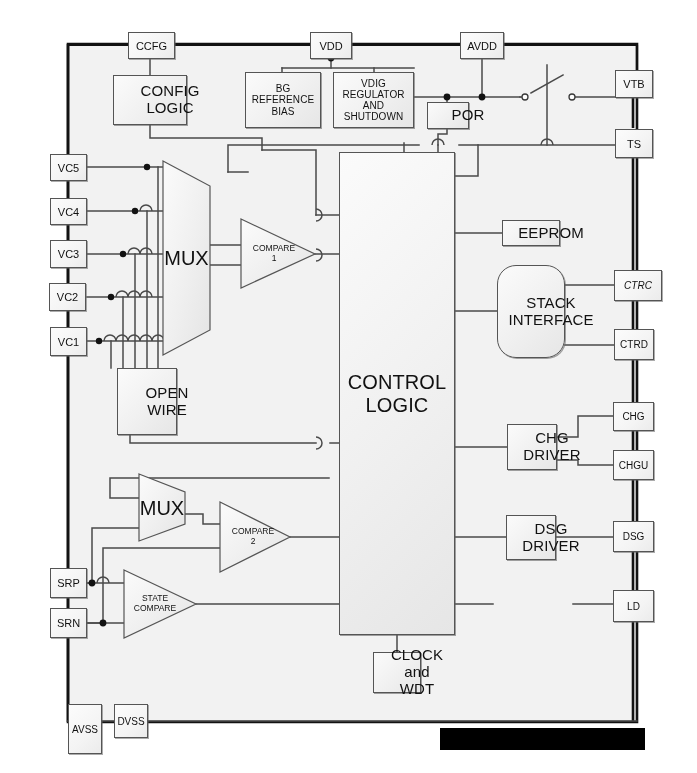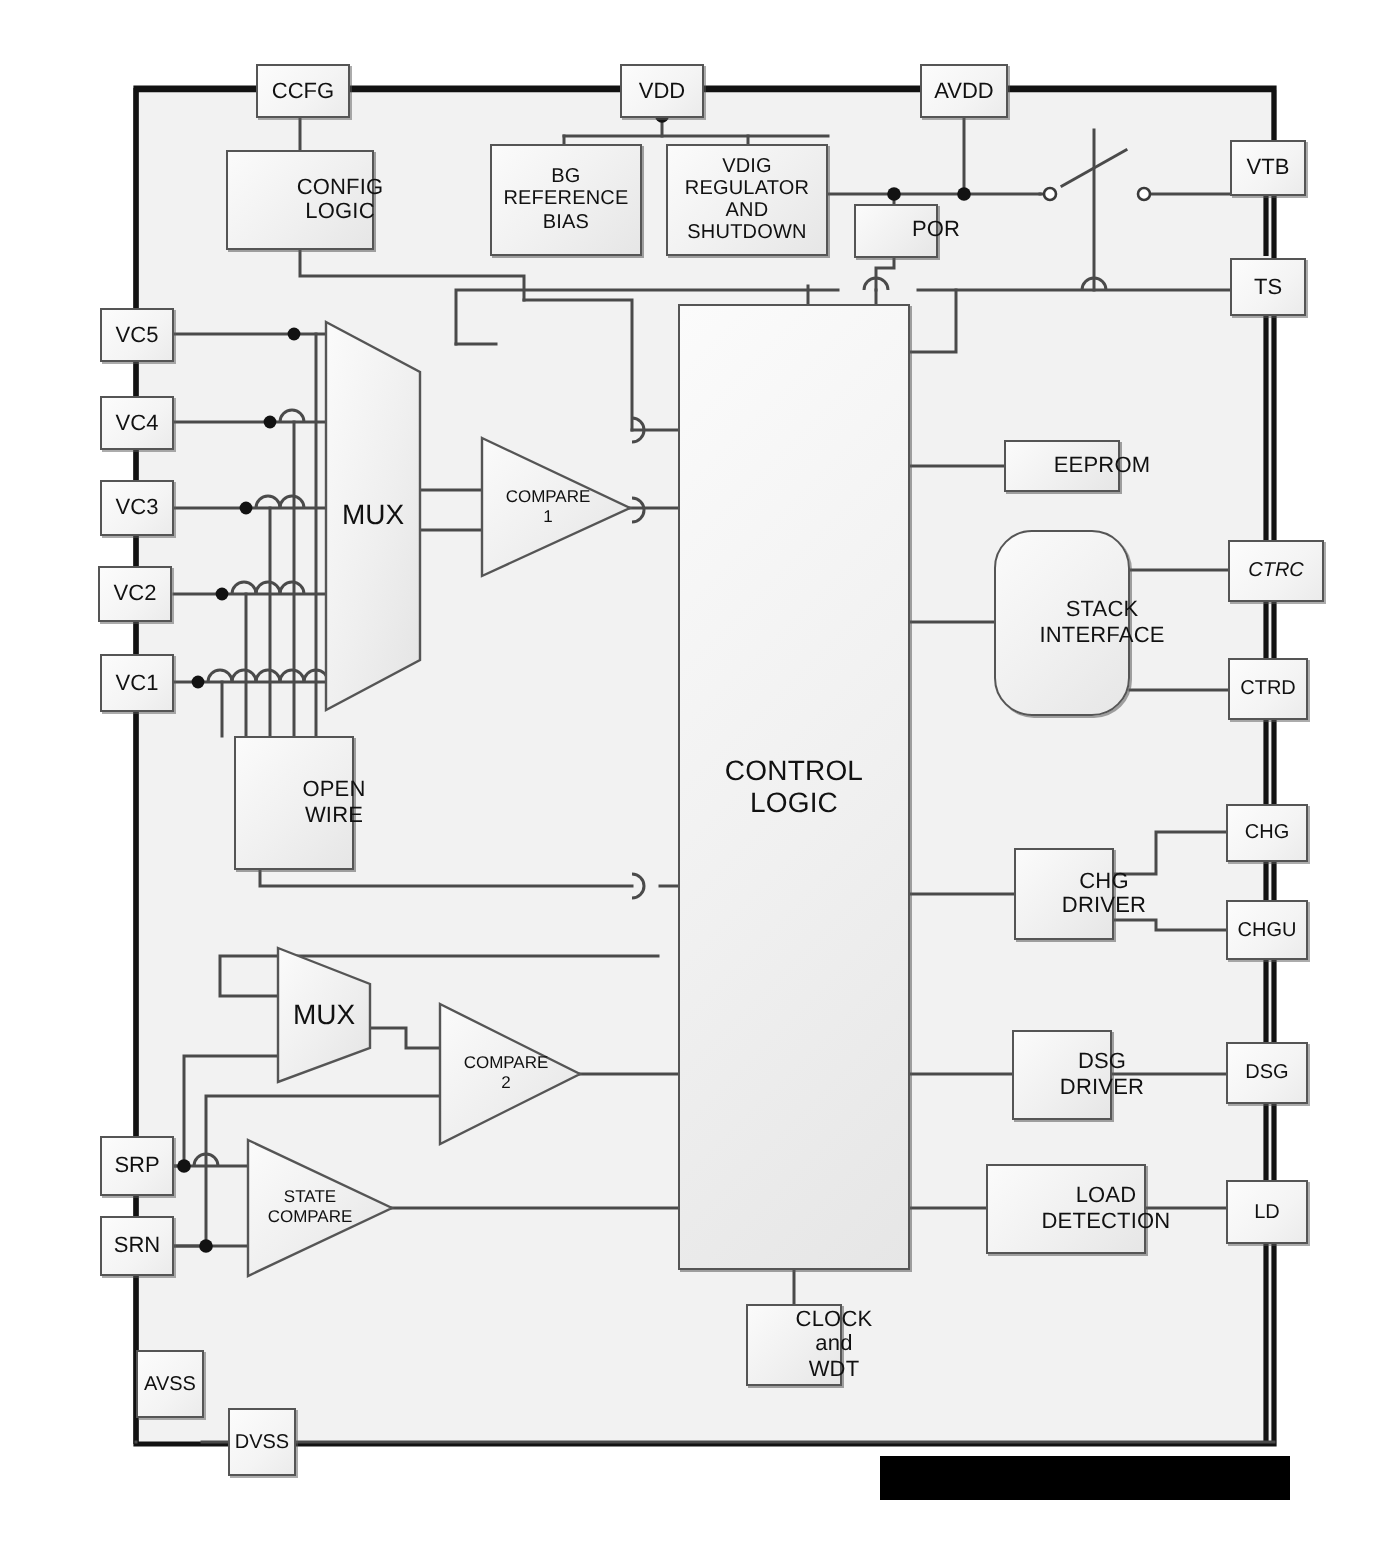--- a/index.html
+++ b/index.html
@@ -11,24 +11,24 @@
        background:linear-gradient(135deg,#fbfbfb 0%,#f0f0f0 55%,#e6e6e6 100%);
        box-shadow:1px 1px 0 rgba(90,90,90,.55);
        display:flex;align-items:center;justify-content:center;text-align:center;
        color:#111;line-height:1.12;letter-spacing:.1px;}
   .pin{position:absolute;box-sizing:border-box;border:1px solid #555;
        background:linear-gradient(135deg,#fcfcfc 0%,#f4f4f4 60%,#ebebeb 100%);
        box-shadow:1px 1px 0 rgba(90,90,90,.5);
        display:flex;align-items:center;justify-content:center;text-align:center;
        font-size:11px;color:#111;}
   .lbl{white-space:pre-line;}
-  .f11{font-size:11px;padding-left:40px;}
+  .f11{font-size:15px;padding-left:40px;}
   .f10{font-size:10px;}
   .f9{font-size:8.5px;}
-  .f16{font-size:14px;}
+  .f16{font-size:20px;}
   .shape-txt{position:absolute;display:flex;align-items:center;justify-content:center;
              text-align:center;color:#111;line-height:1.12;pointer-events:none;white-space:pre-line;}
   #blackbar{position:absolute;background:#000000;}
 </style>
 </head>
 <body>
 
 <div id="root">
 
   <svg class="layer" viewBox="0 0 697 773">
@@ -260,21 +260,21 @@
     <span class="lbl">VC1</span>
   </div>
 
   <div class="pin" style="left:50px;top:568px;width:37px;height:30px;">
     <span class="lbl">SRP</span>
   </div>
   <div class="pin" style="left:50px;top:608px;width:37px;height:30px;">
     <span class="lbl">SRN</span>
   </div>
 
-  <div class="pin" style="left:68px;top:675px;width:34px;height:34px;">
+  <div class="pin" style="left:68px;top:704px;width:34px;height:50px;">
     <span class="lbl f10">AVSS</span>
   </div>
   <div class="pin" style="left:114px;top:704px;width:34px;height:34px;">
     <span class="lbl f10">DVSS</span>
   </div>
 
   <div class="pin" style="left:614px;top:270px;width:48px;height:31px;font-style:italic;">
     <span class="lbl f10">CTRC</span>
   </div>
   <div class="pin" style="left:614px;top:329px;width:40px;height:31px;">
@@ -337,24 +337,20 @@
   <div class="blk f11" style="left:507px;top:424px;width:50px;height:46px;">
     <span class="lbl">CHG
 DRIVER</span>
   </div>
 
   <div class="blk f11" style="left:506px;top:515px;width:50px;height:45px;">
     <span class="lbl">DSG
 DRIVER</span>
   </div>
 
-  <div class="blk f11" style="left:493px;top:582px;width:80px;height:45px;">
-    <span class="lbl">LOAD
-DETECTION</span>
-  </div>
 
   <div class="blk f11" style="left:373px;top:652px;width:48px;height:41px;">
     <span class="lbl">CLOCK
 and
 WDT</span>
   </div>
 
   <div id="blackbar" style="left:440px;top:728px;width:205px;height:22px;"></div>
 
 </div>

